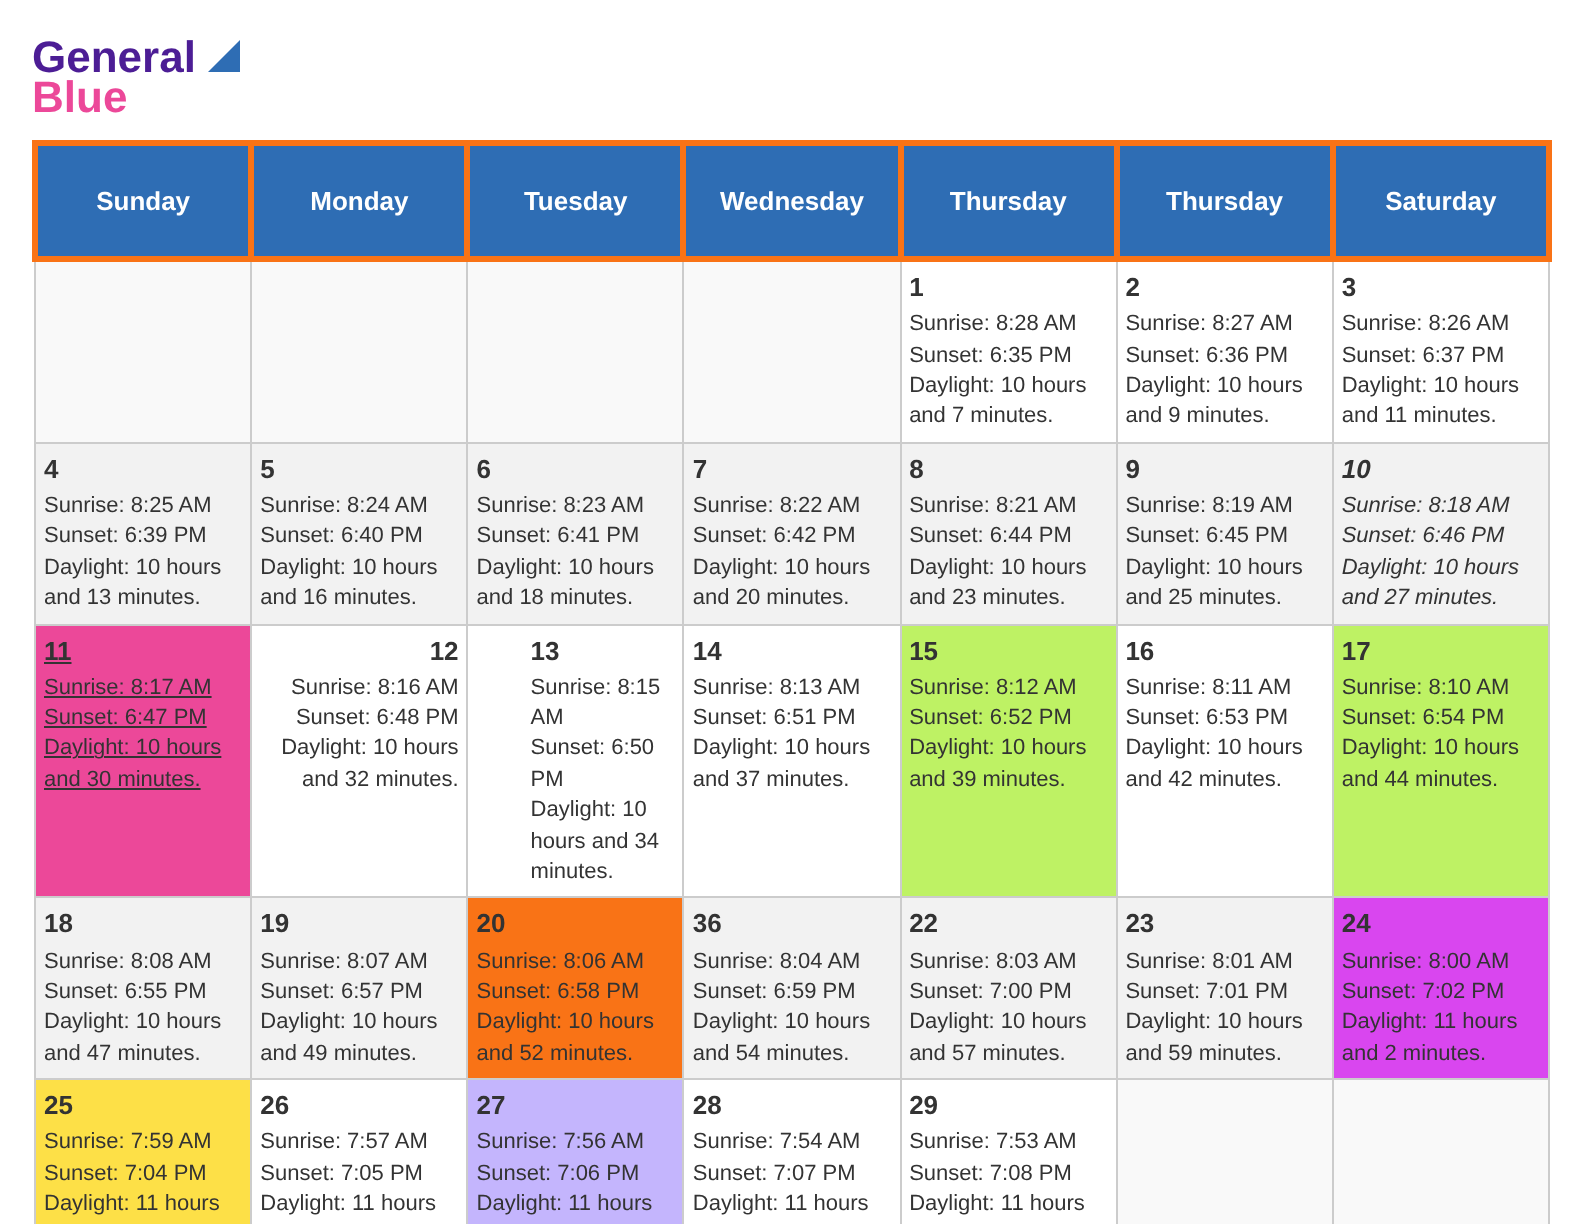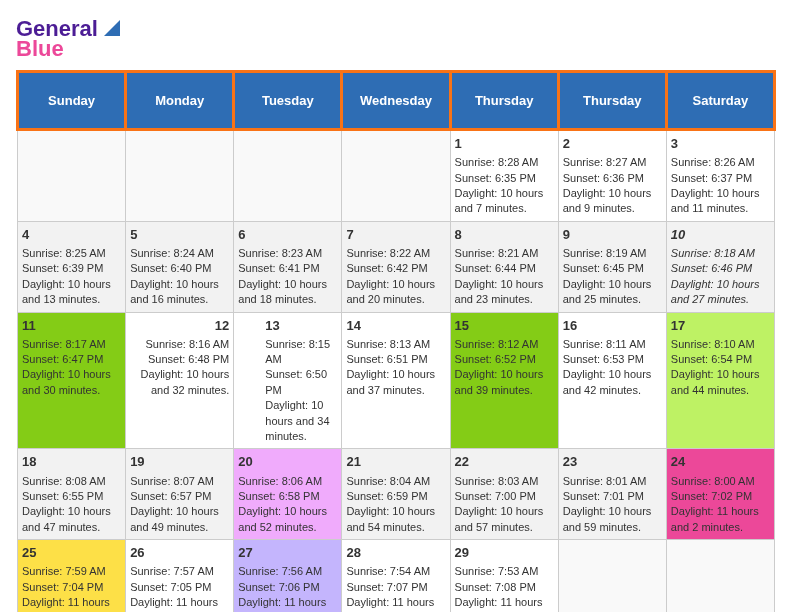--- a/index.html
+++ b/index.html
@@ -166,21 +166,21 @@
           <div>Daylight: 10 hours and 25 minutes.</div>
         </td>
         <td style="background: rgb(242, 242, 242); font-style: italic;">
           <span class="day-number">10</span>
           <div>Sunrise: 8:18 AM</div>
           <div>Sunset: 6:46 PM</div>
           <div>Daylight: 10 hours and 27 minutes.</div>
         </td>
       </tr>
       <tr>
-        <td style="background: #84cc16;">
+        <td style="background: #ec4899; text-decoration: underline;">
           <span class="day-number">11</span>
           <div>Sunrise: 8:17 AM</div>
           <div>Sunset: 6:47 PM</div>
           <div>Daylight: 10 hours and 30 minutes.</div>
         </td>
         <td style="background: rgb(255, 255, 255); text-align: right;">
           <span class="day-number">12</span>
           <div>Sunrise: 8:16 AM</div>
           <div>Sunset: 6:48 PM</div>
           <div>Daylight: 10 hours and 32 minutes.</div>
@@ -190,21 +190,21 @@
           <div>Sunrise: 8:15 AM</div>
           <div>Sunset: 6:50 PM</div>
           <div>Daylight: 10 hours and 34 minutes.</div>
         </td>
         <td style="background: rgb(255, 255, 255);">
           <span class="day-number">14</span>
           <div>Sunrise: 8:13 AM</div>
           <div>Sunset: 6:51 PM</div>
           <div>Daylight: 10 hours and 37 minutes.</div>
         </td>
-        <td style="background: #84cc16;">
+        <td style="background: #bef264;">
           <span class="day-number">15</span>
           <div>Sunrise: 8:12 AM</div>
           <div>Sunset: 6:52 PM</div>
           <div>Daylight: 10 hours and 39 minutes.</div>
         </td>
         <td style="background: rgb(255, 255, 255);">
           <span class="day-number">16</span>
           <div>Sunrise: 8:11 AM</div>
           <div>Sunset: 6:53 PM</div>
           <div>Daylight: 10 hours and 42 minutes.</div>
@@ -222,45 +222,45 @@
           <div>Sunrise: 8:08 AM</div>
           <div>Sunset: 6:55 PM</div>
           <div>Daylight: 10 hours and 47 minutes.</div>
         </td>
         <td style="background: rgb(242, 242, 242);">
           <span class="day-number">19</span>
           <div>Sunrise: 8:07 AM</div>
           <div>Sunset: 6:57 PM</div>
           <div>Daylight: 10 hours and 49 minutes.</div>
         </td>
-        <td style="background: #f0abfc;">
+        <td style="background: #f97316;">
           <span class="day-number">20</span>
           <div>Sunrise: 8:06 AM</div>
           <div>Sunset: 6:58 PM</div>
           <div>Daylight: 10 hours and 52 minutes.</div>
         </td>
         <td style="background: rgb(242, 242, 242);">
-          <span class="day-number">21</span>
+          <span class="day-number">36</span>
           <div>Sunrise: 8:04 AM</div>
           <div>Sunset: 6:59 PM</div>
           <div>Daylight: 10 hours and 54 minutes.</div>
         </td>
         <td style="background: rgb(242, 242, 242);">
           <span class="day-number">22</span>
           <div>Sunrise: 8:03 AM</div>
           <div>Sunset: 7:00 PM</div>
           <div>Daylight: 10 hours and 57 minutes.</div>
         </td>
         <td style="background: rgb(242, 242, 242);">
           <span class="day-number">23</span>
           <div>Sunrise: 8:01 AM</div>
           <div>Sunset: 7:01 PM</div>
           <div>Daylight: 10 hours and 59 minutes.</div>
         </td>
-        <td style="background: #ec4899;">
+        <td style="background: #d946ef;">
           <span class="day-number">24</span>
           <div>Sunrise: 8:00 AM</div>
           <div>Sunset: 7:02 PM</div>
           <div>Daylight: 11 hours and 2 minutes.</div>
         </td>
       </tr>
       <tr>
         <td style="background: #fde047;">
           <span class="day-number">25</span>
           <div>Sunrise: 7:59 AM</div>

